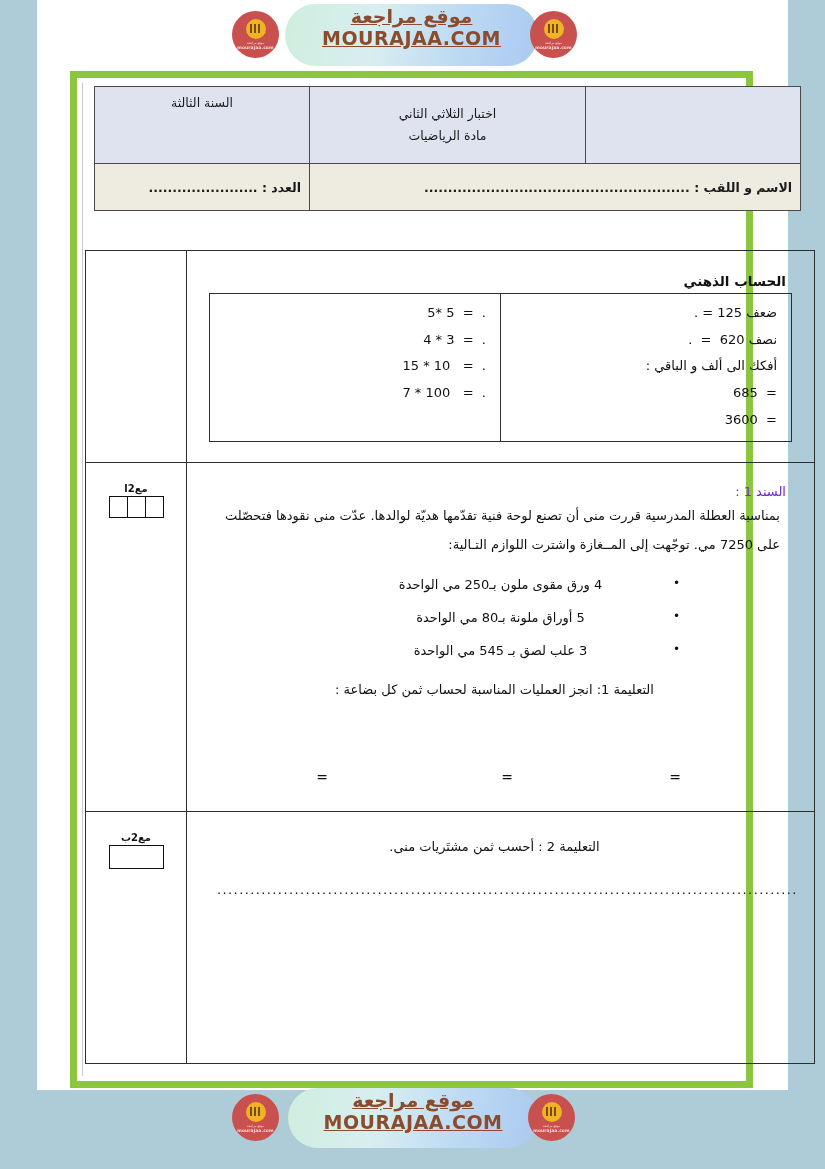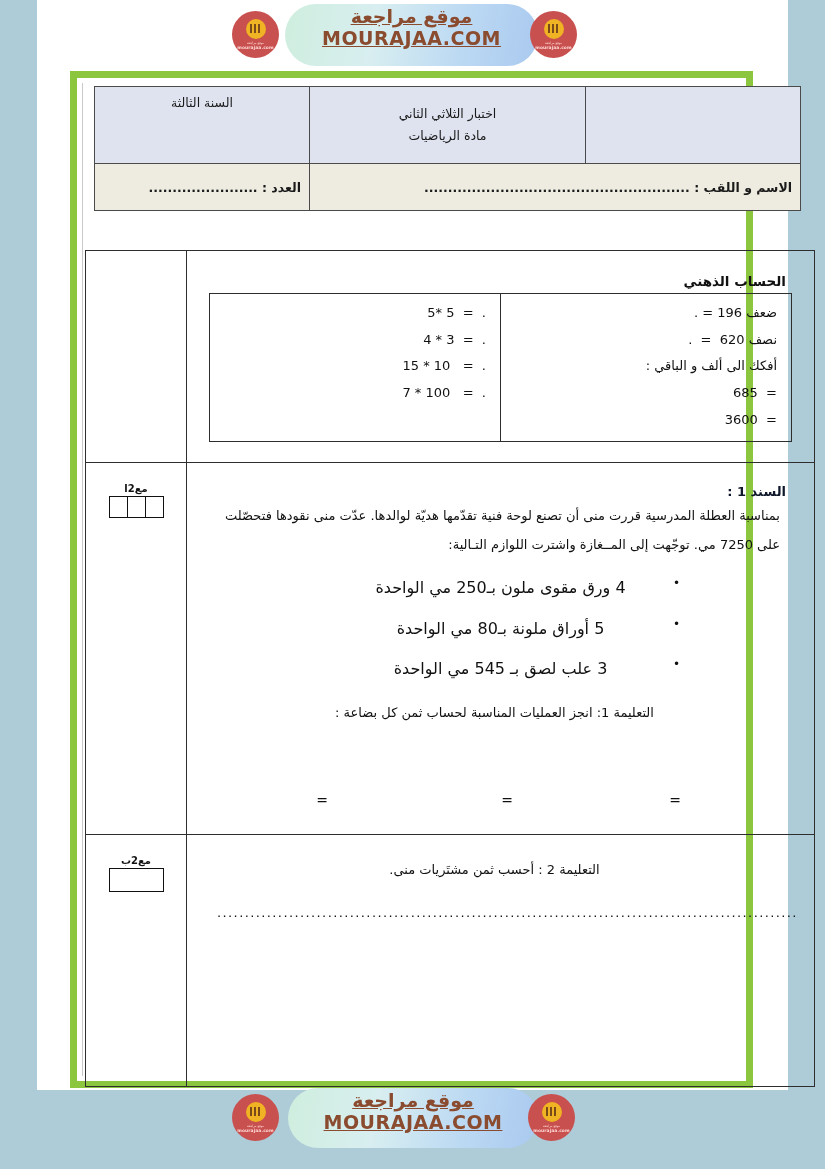--- a/index.html
+++ b/index.html
@@ -219,42 +219,42 @@
     line-height: 2.05;
     text-align: right;
     white-space: pre;
     direction: rtl;
   }
   .mm-line.ltr { direction: ltr; text-align: right; }
 
   
   .support-label {
     font-size: 13px;
-    font-weight: bold;
+    font-weight: normal;
     text-align: right;
     padding: 5px 12px 0 0;
-    color: #0f172a;
+    color: #6d28d9;
   }
   .support-body {
     font-size: 13px;
     line-height: 2.25;
     color: #111;
     text-align: justify;
     text-align-last: right;
     padding: 2px 18px 2px 22px;
     direction: rtl;
   }
   .bullets {
     list-style: none;
     margin: 6px 0 4px 0;
     padding: 0 0 0 0;
     direction: rtl;
   }
   .bullets li {
-    font-size: 16px;
+    font-size: 13px;
     line-height: 2.55;
     color: #111;
     text-align: center;
     position: relative;
     padding-right: 0;
   }
   .bullets li::before {
     content: "\2022";
     position: absolute;
     right: 118px;
@@ -374,21 +374,21 @@
   <tbody>
 
     <tr>
       <td class="col-body">
         <div class="section-title">الحساب الذهني</div>
         <div class="mm-wrap">
           <table class="mm-table">
             <tbody>
               <tr>
                 <td>
-                  <div class="mm-line">ضعف 196 = .</div>
+                  <div class="mm-line">ضعف 125 = .</div>
                   <div class="mm-line">نصف 620  =  .</div>
                   <div class="mm-line">أفكك الى ألف و الباقي :</div>
                   <div class="mm-line ltr">685  =</div>
                   <div class="mm-line ltr">3600  =</div>
                 </td>
                 <td>
                   <div class="mm-line ltr">5* 5  =  .</div>
                   <div class="mm-line ltr">4 * 3  =  .</div>
                   <div class="mm-line ltr">15 * 10   =  .</div>
                   <div class="mm-line ltr">7 * 100   =  .</div>

